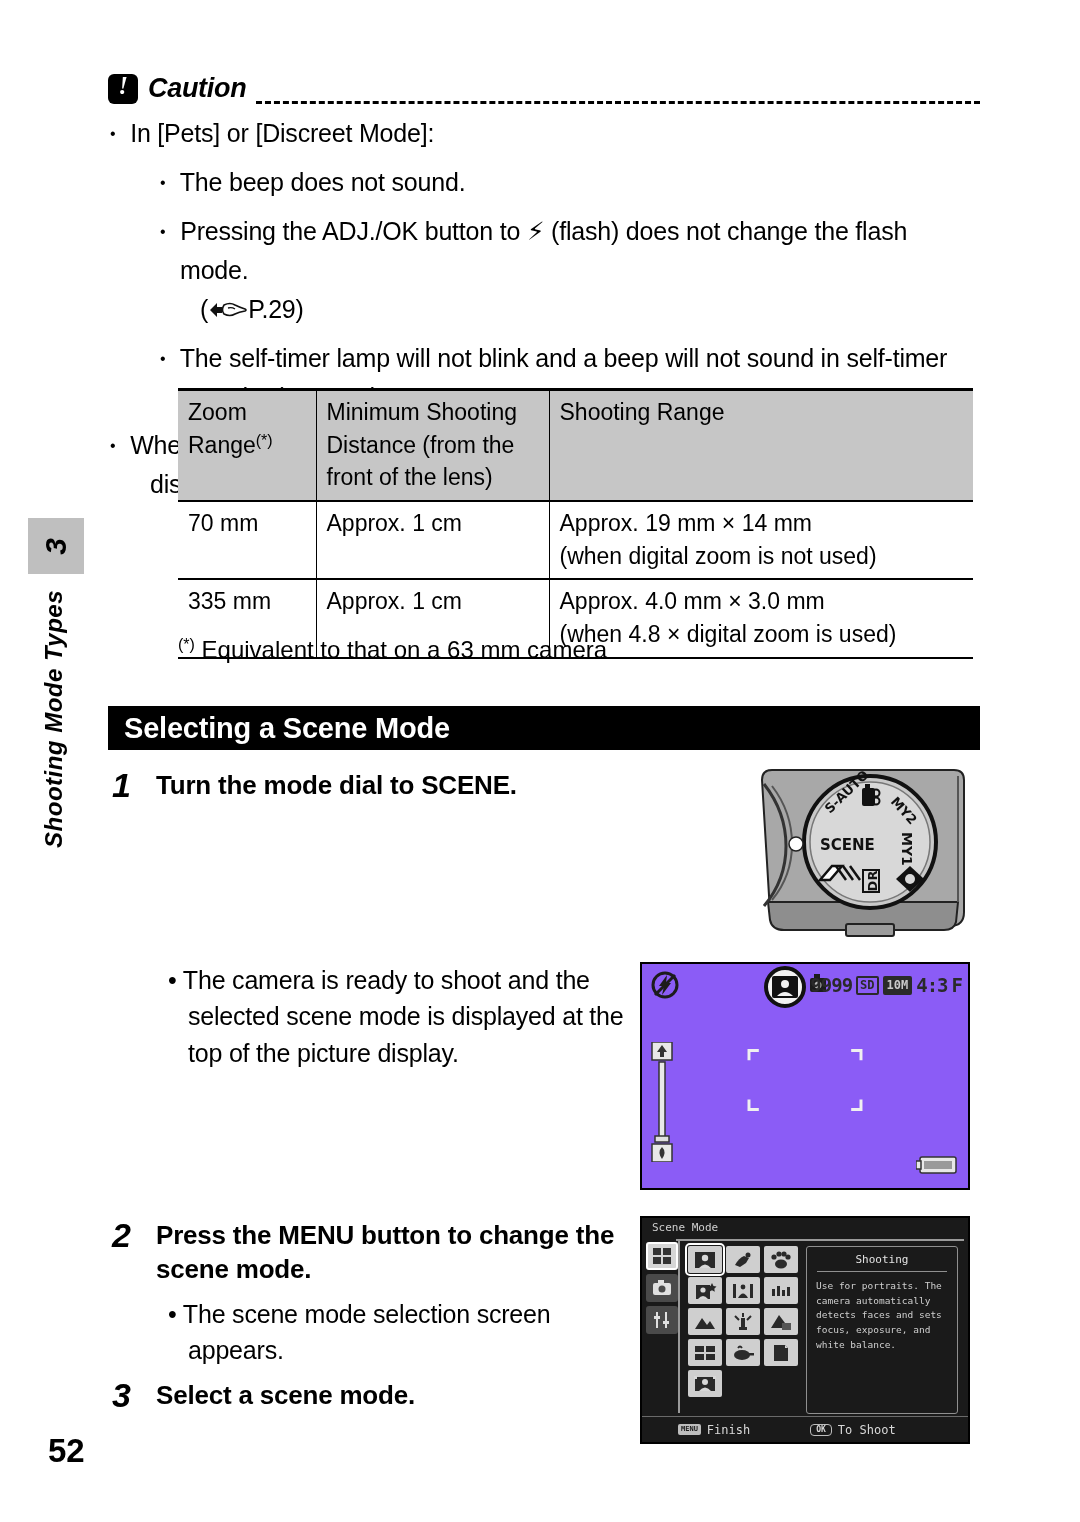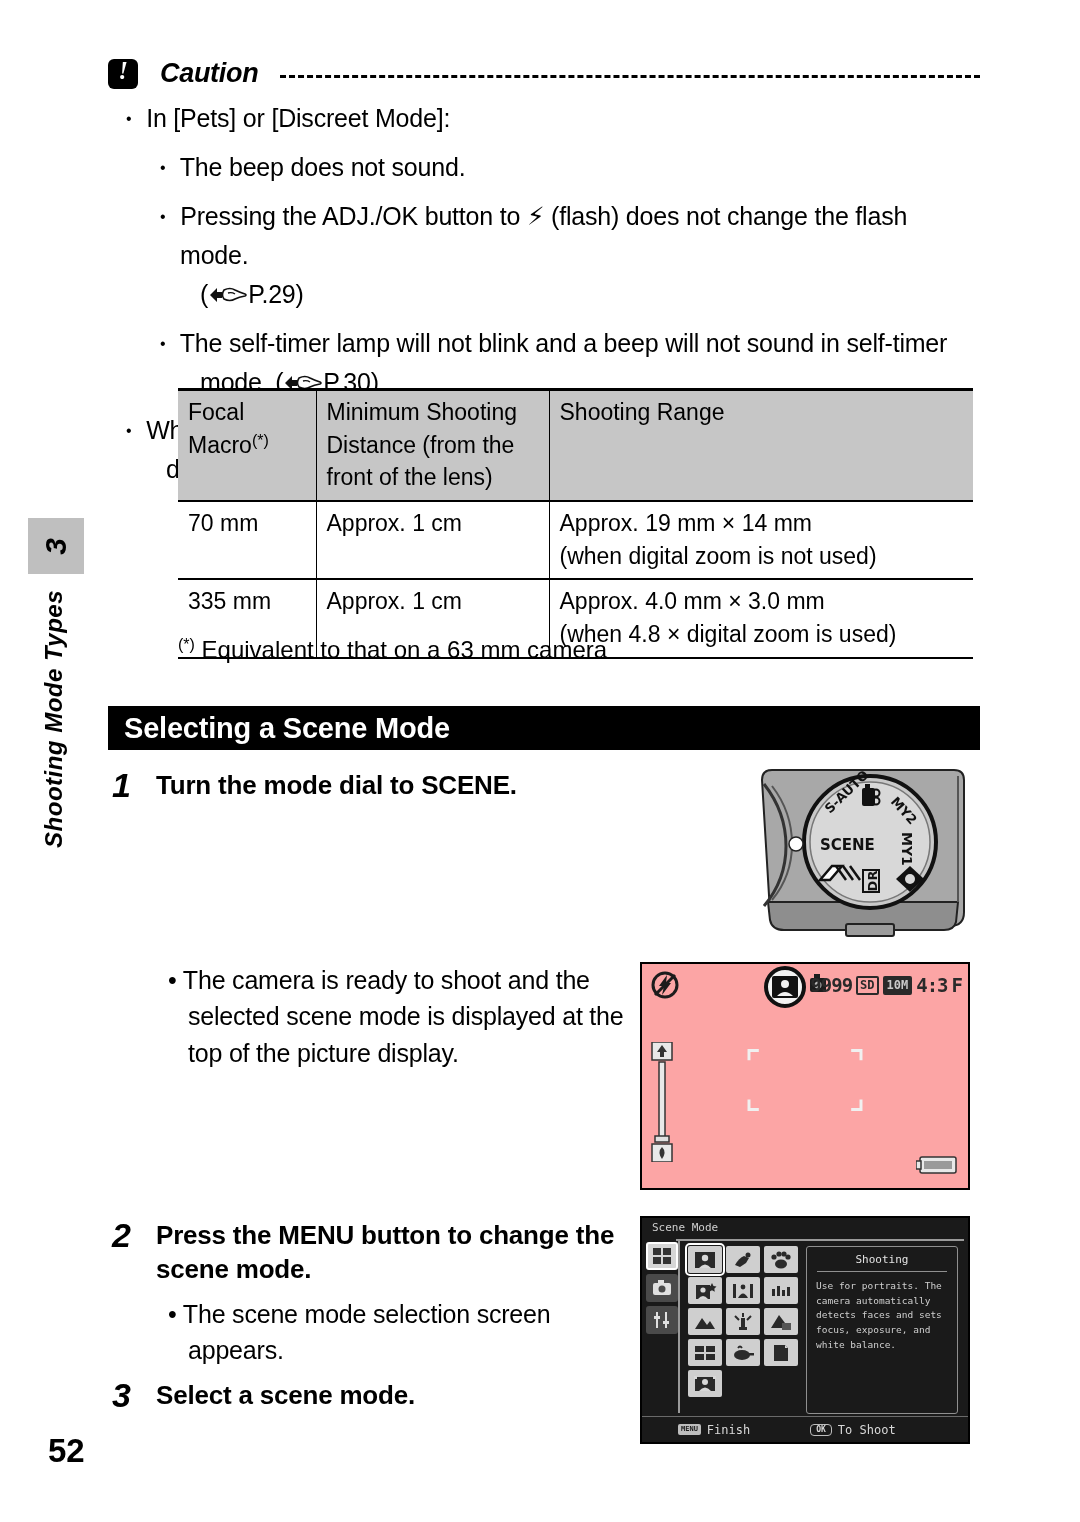--- a/index.html
+++ b/index.html
@@ -17,31 +17,31 @@
   #chapter-tab { position:absolute; left:28px; top:518px; width:56px; height:56px;
     background:#bfbfbf; display:flex; align-items:center; justify-content:center; }
   #chapter-tab .num { font-size:30px; font-weight:bold; font-style:italic;
     transform:rotate(180deg); writing-mode:vertical-rl; }
   #chapter-label { position:absolute; left:40px; top:590px; writing-mode:vertical-rl;
     transform:rotate(180deg); font-size:24px; font-style:italic; font-weight:bold;
     letter-spacing:.5px; white-space:nowrap; }
 
   
   #caution { position:absolute; left:108px; top:58px; width:872px; }
-  .caution-head { display:flex; align-items:center; gap:22px; }
+  .caution-head { display:flex; align-items:flex-end; gap:10px;margin-top:15px; }
   .caution-badge { width:30px; height:30px; background:#000; border-radius:6px;
     position:relative; flex:0 0 auto; }
   .caution-badge::before { content:"!"; position:absolute; left:0; right:0; top:-2px;
     text-align:center; color:#fff; font-size:25px; font-weight:bold; font-style:italic;
     font-family:"Liberation Serif", serif; }
   .caution-title { font-size:27px; font-weight:bold; font-style:italic; letter-spacing:-.3px; }
   .caution-rule { flex:1 1 auto; border-top:3px dashed #000; margin-top:6px; height:0; }
 
   .ctext { font-size:25px; line-height:1.55; letter-spacing:-.2px; }
-  .lvl1 { margin:10px 0 0 38px; text-indent:-20px; }
+  .lvl1 { margin:10px 0 0 22px; text-indent:-20px; }
   .lvl2 { margin:10px 0 0 72px; text-indent:-20px; }
   .bul::before { content:"\2022"; font-size:16px; padding-right:8px; vertical-align:3px; }
   .hang { display:block; text-indent:0; padding-left:20px; }
   .bolt { font-family:"DejaVu Sans", sans-serif; font-weight:bold; }
 
   .handref { display:inline-block; width:40px; height:20px; vertical-align:-3px;
     position:relative; }
   .handref svg { position:absolute; left:0; top:-3px; }
 
   
@@ -76,21 +76,21 @@
 
   .note { position:absolute; font-size:25px; line-height:1.45; letter-spacing:-.2px; }
   #note1 { left:168px; top:962px; width:470px; text-indent:-20px; padding-left:20px; }
   #note2 { left:168px; top:1296px; width:440px; text-indent:-20px; padding-left:20px; }
 
   
   #dial-fig { position:absolute; left:758px; top:762px; width:215px; height:185px; }
 
   
   #lcd { position:absolute; left:640px; top:962px; width:330px; height:228px;
-    background:#fca5a5; border:2px solid #000;padding-left:24px; }
+    background:#8b5cf6; border:2px solid #000;padding-left:24px; }
   .lcd-top { position:absolute; left:0; top:0; width:100%; height:44px; }
   #lcd-flashoff { position:absolute; left:8px; top:6px; }
   #lcd-scene-sel { position:absolute; left:122px; top:2px; }
   #lcd-card { position:absolute; left:166px; top:10px; }
   #lcd-info { position:absolute; right:6px; top:10px; display:flex;
     align-items:center; gap:4px; }
   .lcd-num { font-family:"DejaVu Sans Mono", monospace; font-size:19px; font-weight:bold;
     color:#2a2a2a; letter-spacing:-1px; }
   .lcd-chip { font-family:"DejaVu Sans Mono", monospace; font-size:12px; font-weight:bold;
     color:#2a2a2a; border:2px solid #2a2a2a; border-radius:2px; padding:0 2px; line-height:1.25; }
@@ -179,22 +179,22 @@
   <div class="ctext lvl1 bul">
     <span>When using [Zoom Macro], you can shoot close-ups within the following</span>
     <span class="hang">distances:</span>
   </div>
 </div>
 
 <table id="spec-table">
   <thead>
     <tr>
       <th class="c1">
-        <span>Focal</span><br>
-        <span>Macro</span><span class="sup">(*)</span>
+        <span>Zoom</span><br>
+        <span>Range</span><span class="sup">(*)</span>
       </th>
       <th class="c2">
         <span>Minimum Shooting</span><br>
         <span>Distance (from the</span><br>
         <span>front of the lens)</span>
       </th>
       <th>Shooting Range</th>
     </tr>
   </thead>
   <tbody>

